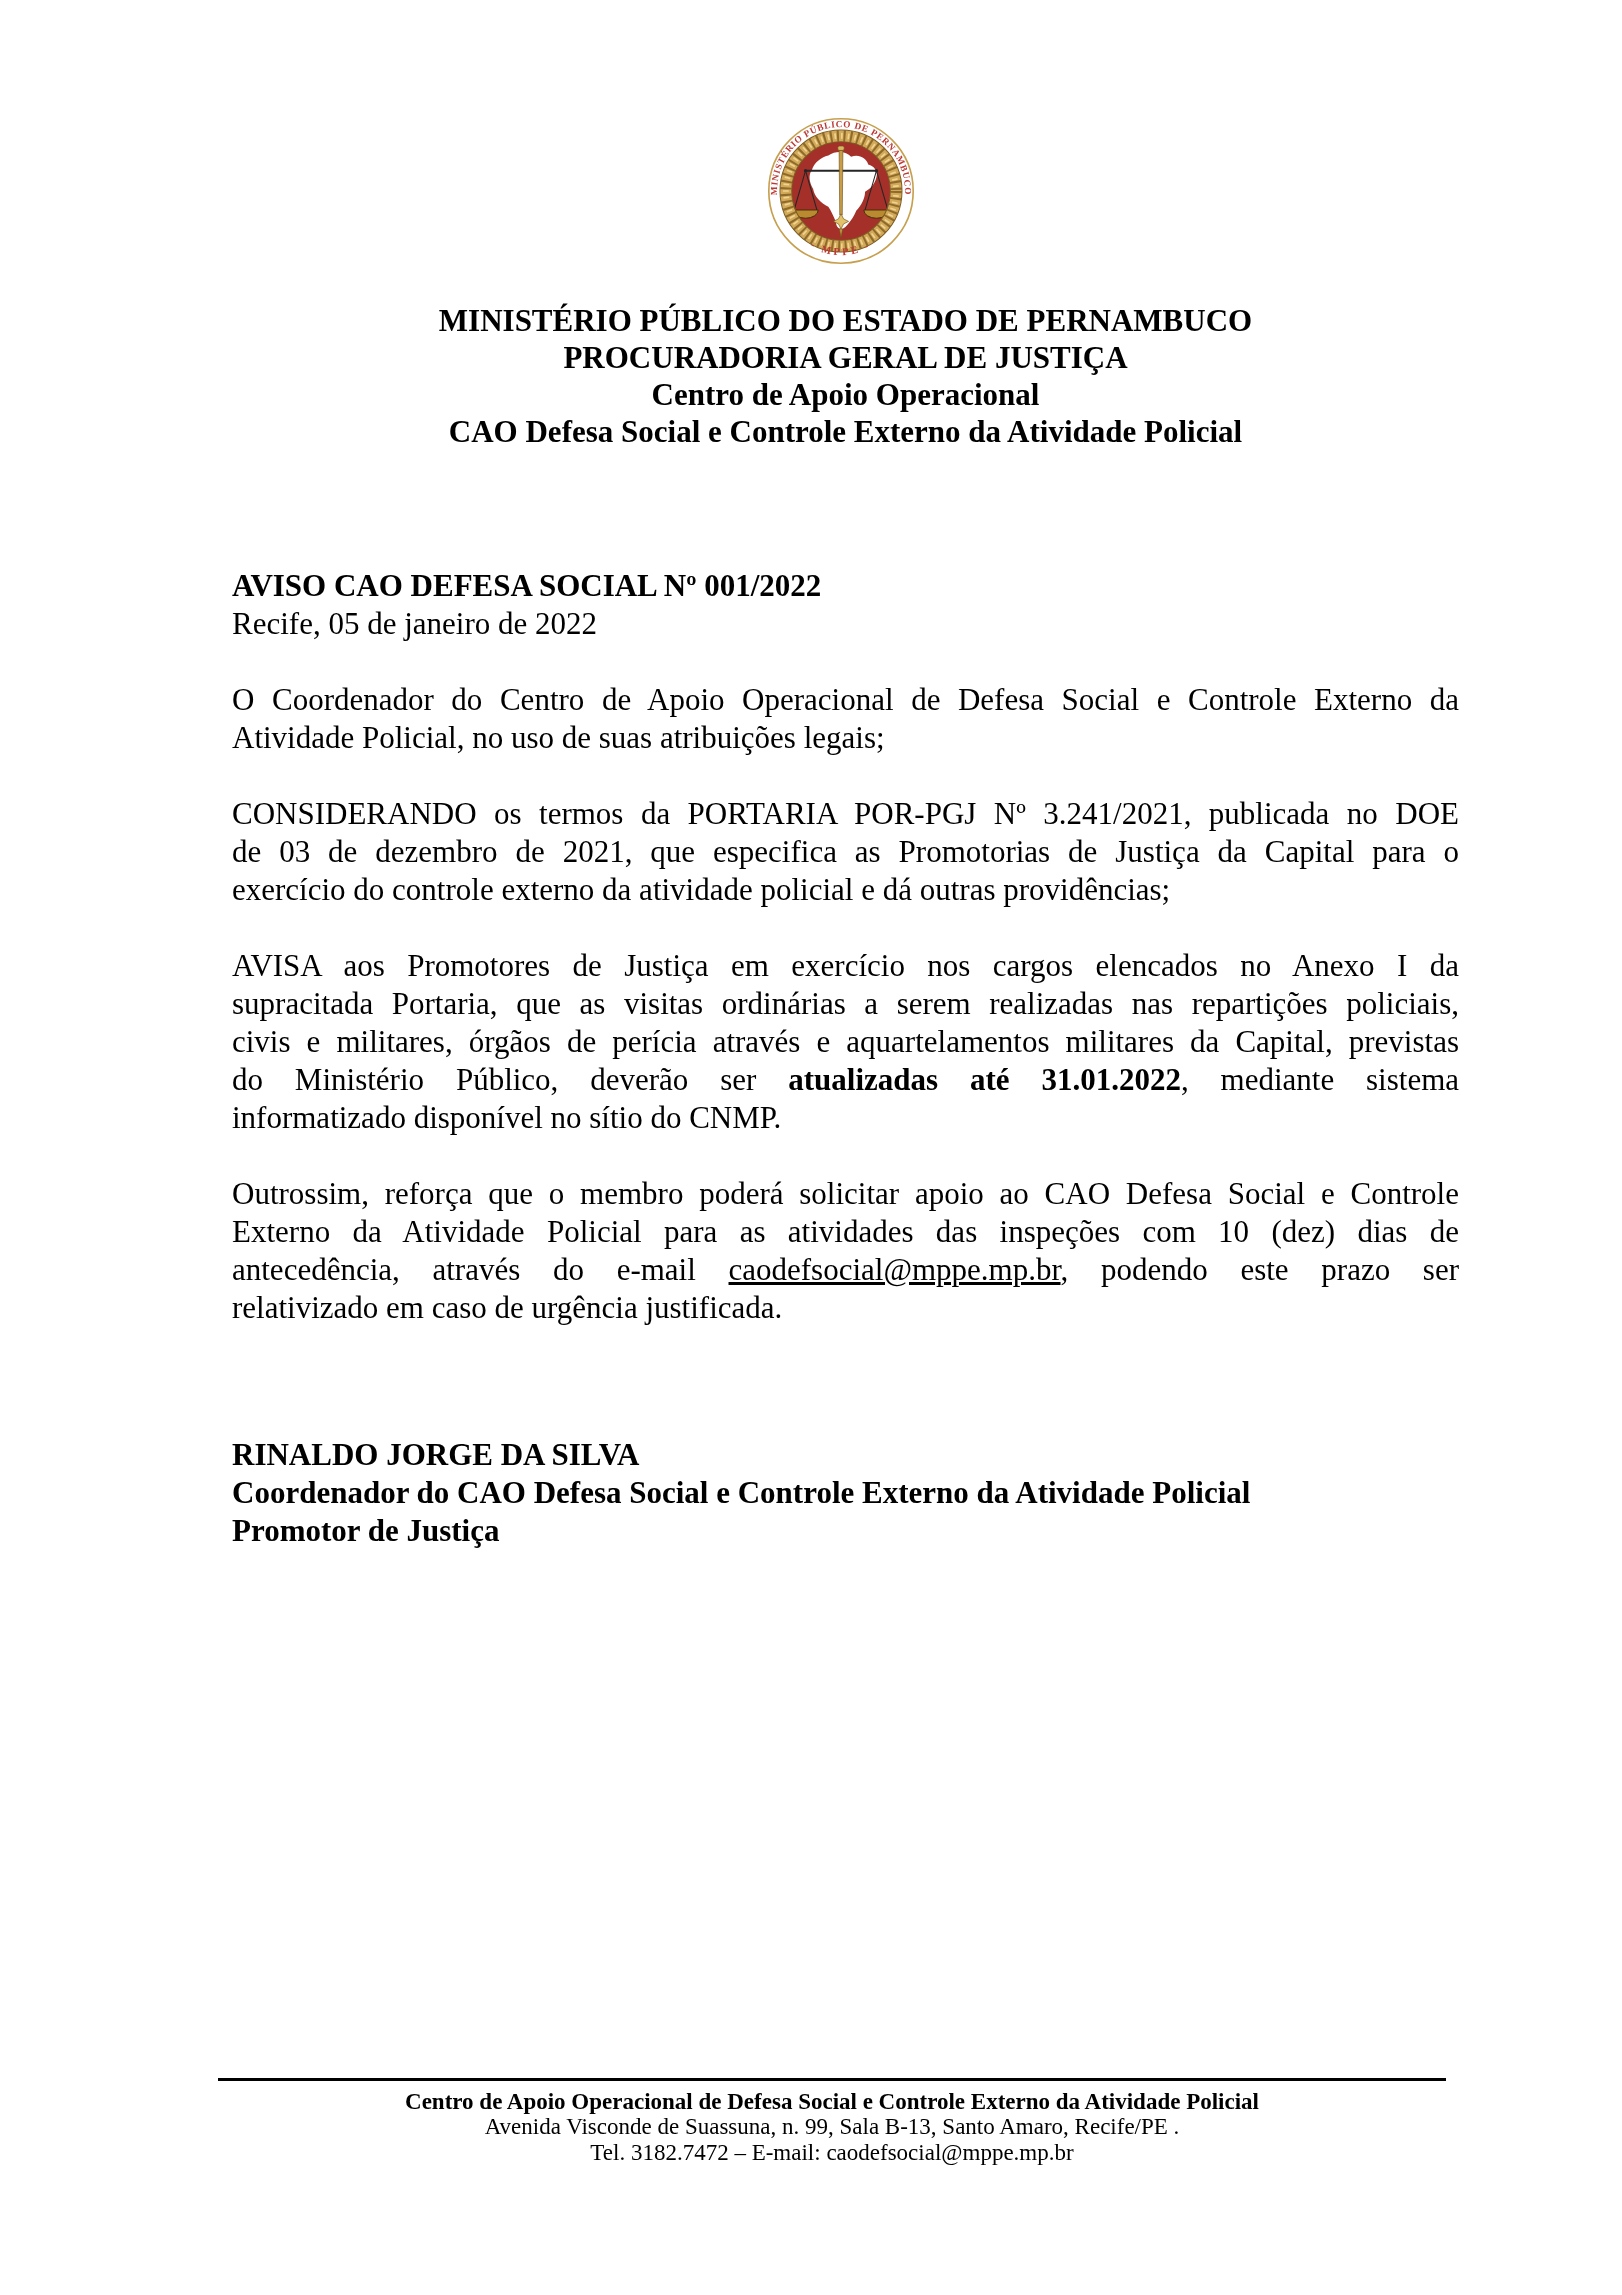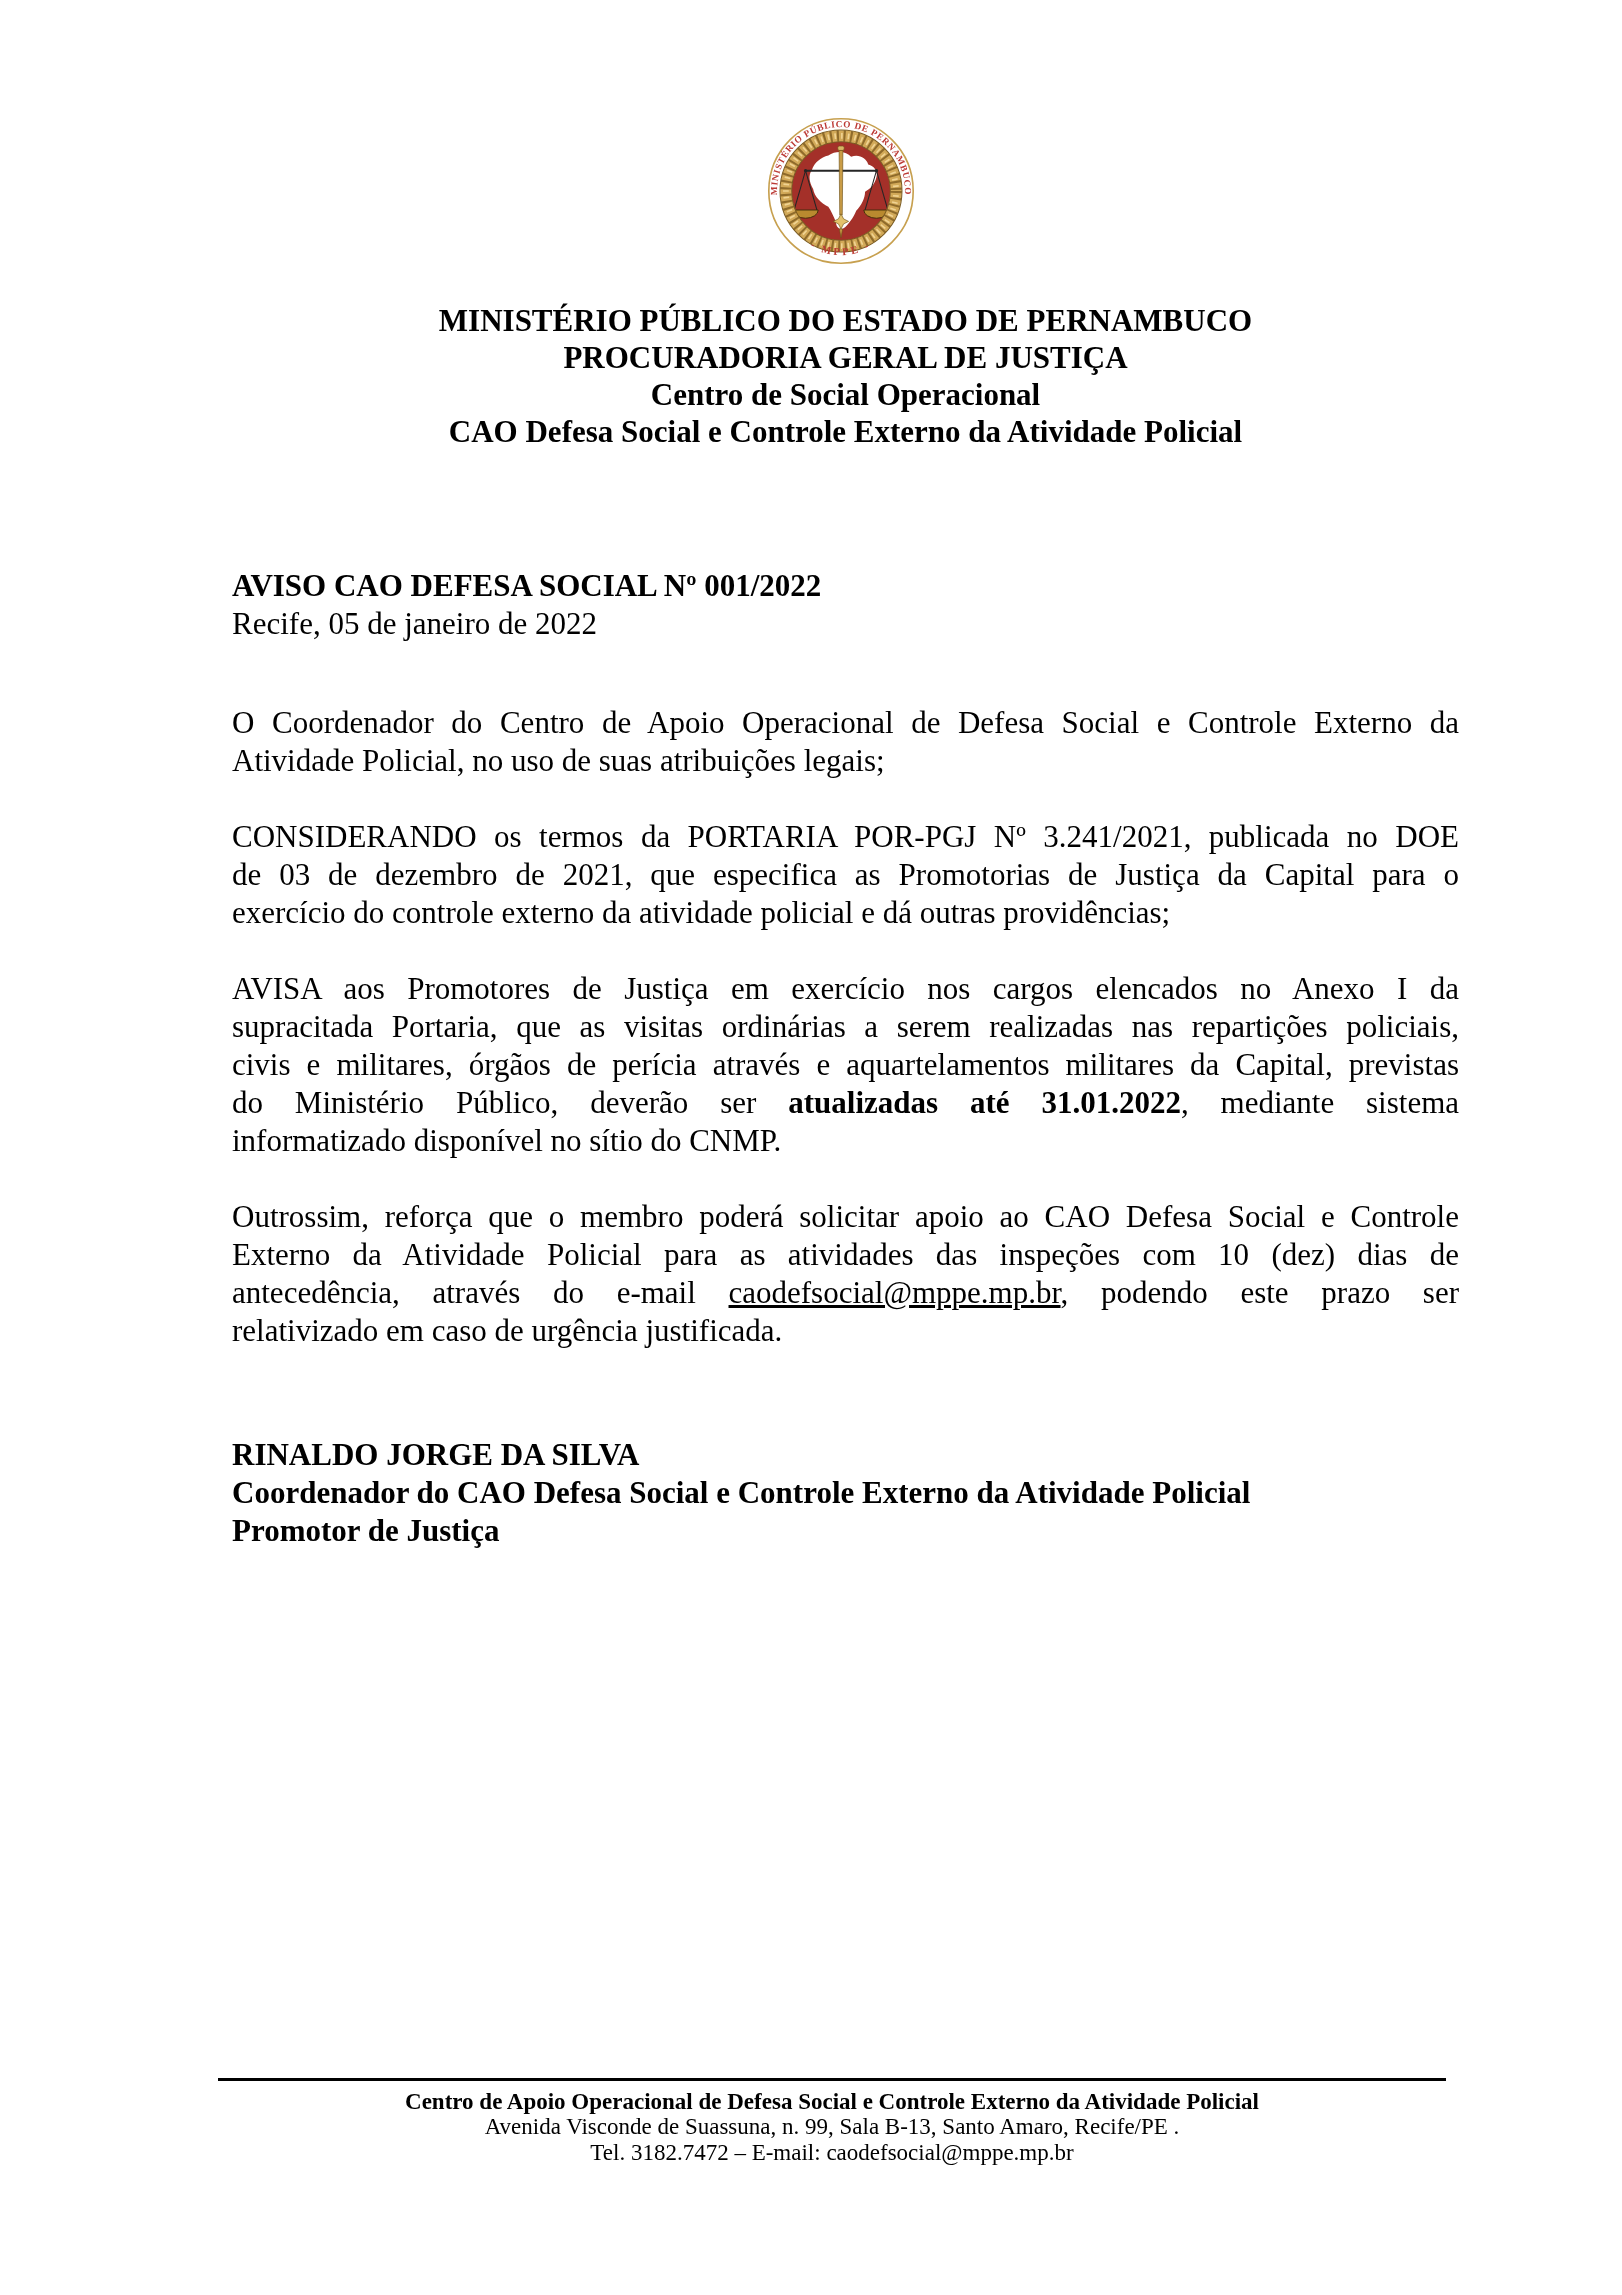--- a/index.html
+++ b/index.html
@@ -40,21 +40,20 @@
     line-height: 38px;
   }
   .notice .title { font-weight: bold; }
   .bodytext {
     position: absolute;
     left: 232px;
     top: 681px;
     width: 1227px;
     font-size: 31px;
     line-height: 38px;
-    margin-top: 23px;
   }
   .para { margin-bottom: 38px; }
   .jline { text-align: justify; text-align-last: justify; }
   .lline { text-align: left; }
   .email { text-decoration: underline; }
   .signature {
     position: absolute;
     left: 232px;
     top: 1436px;
     width: 1227px;
@@ -125,21 +124,21 @@
       </text>
       <text font-size="16.5" font-weight="bold" fill="#BC3A35" letter-spacing="4.5" font-family="Liberation Serif, DejaVu Serif, serif">
         <textPath href="#lg-arc-bot" startOffset="50%" text-anchor="middle">- MPPE -</textPath>
       </text>
     </svg>
   </div>
 
   <div class="letterhead">
     <div>MINISTÉRIO PÚBLICO DO ESTADO DE PERNAMBUCO</div>
     <div>PROCURADORIA GERAL DE JUSTIÇA</div>
-    <div>Centro de Social Operacional</div>
+    <div>Centro de Apoio Operacional</div>
     <div>CAO Defesa Social e Controle Externo da Atividade Policial</div>
   </div>
 
   <div class="notice">
     <div class="title">AVISO CAO DEFESA SOCIAL Nº 001/2022</div>
     <div>Recife, 05 de janeiro de 2022</div>
   </div>
 
   <div class="bodytext">
 

